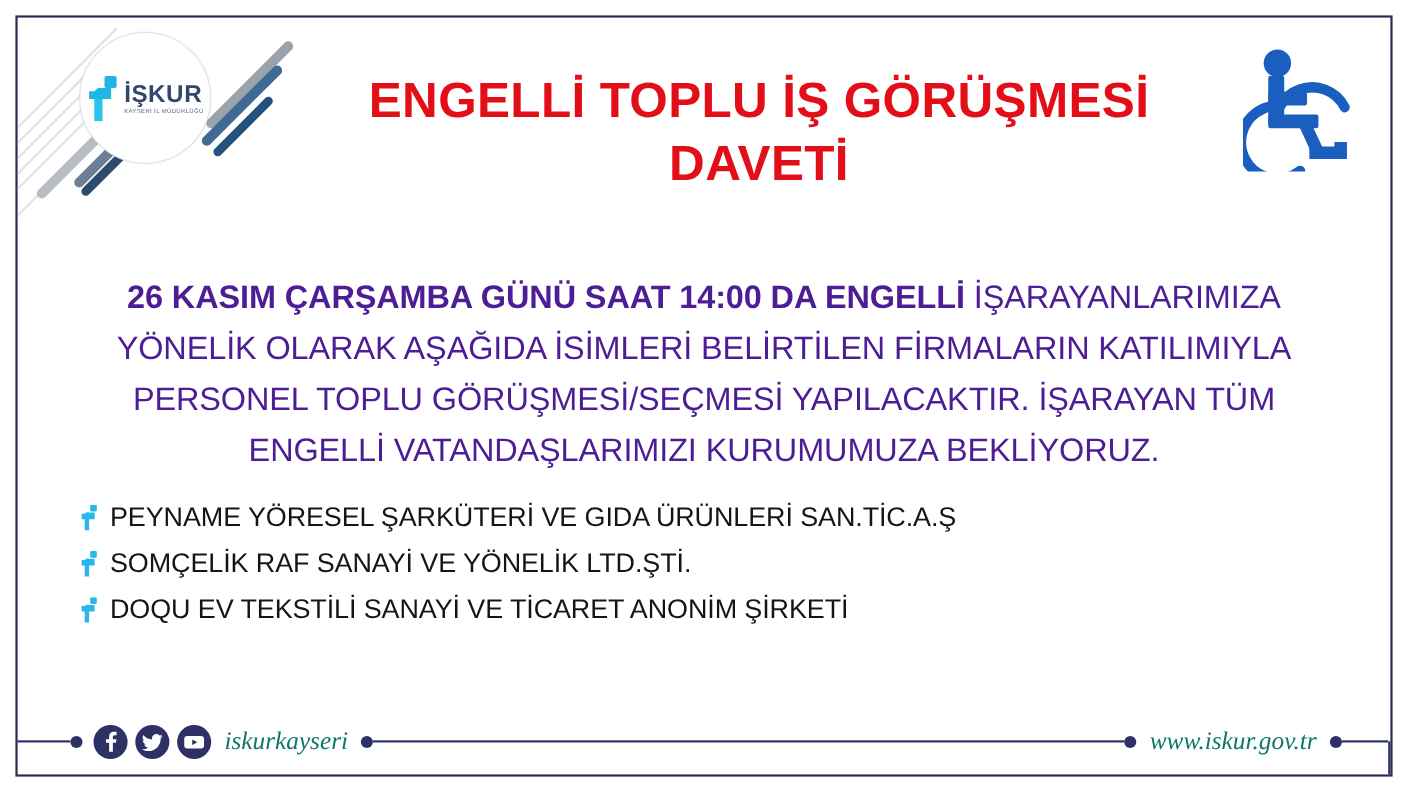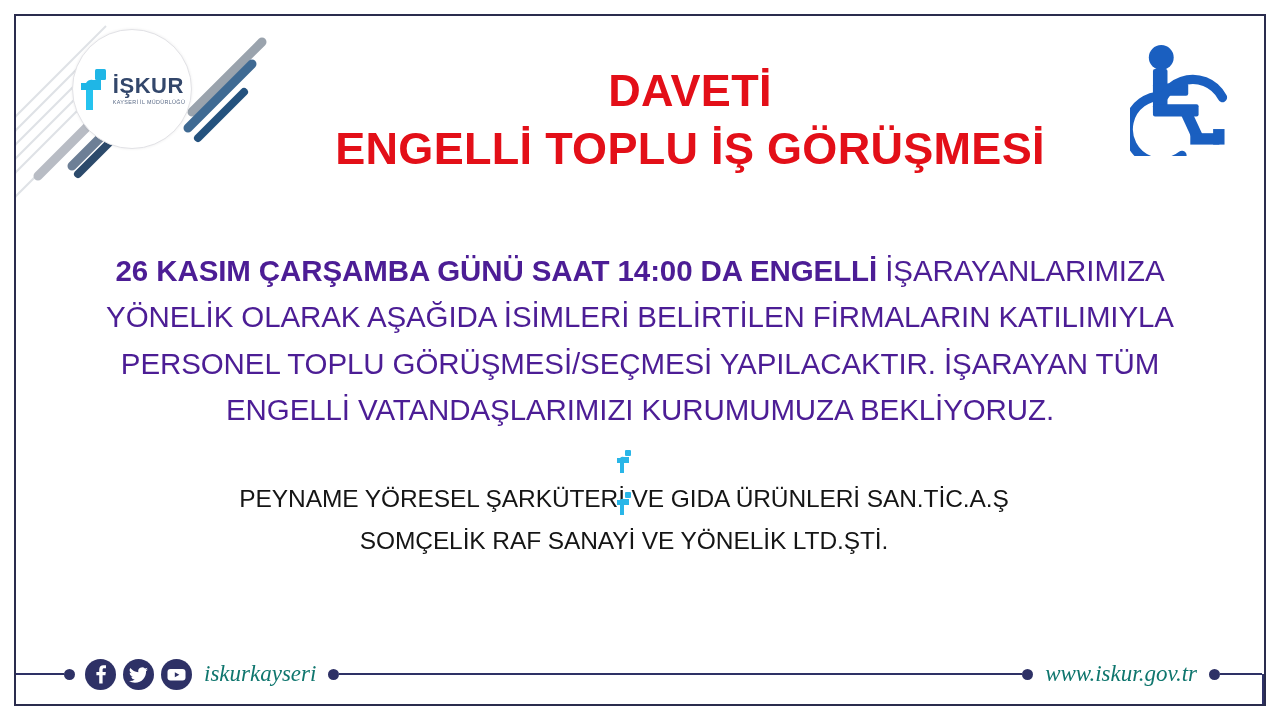--- a/index.html
+++ b/index.html
@@ -135,21 +135,20 @@
     width: 1100px;
     list-style: none;
     margin: 0;
     padding: 0;
   }
   .company-item {
     display: flex;
     align-items: center;
     gap: 11px;
     height: 42px;
-    flex-direction: column;
   }
   .bullet-mark { width: 15px; height: 24px; flex: none; }
   .company-name {
     color: #151515;
     font-family: "Liberation Sans", sans-serif;
     font-size: 24.5px;
     letter-spacing: -0.1px;
     white-space: nowrap;
   }
 
@@ -262,40 +261,47 @@
         <rect x="22" y="58" width="44" height="12" rx="2"></rect>
         <path d="M58 62 l14 30 h-12 l-12 -26 z"></path>
         <path d="M58 86 h28 v11 h-28 z"></path>
         <path d="M80 82 h11 v15 h-11 z"></path>
       </g>
       <path d="M46 50 A32 32 0 1 0 46 104 A32 32 0 1 0 46 50" fill="none" stroke="#1a5fc0" stroke-width="9" stroke-dasharray="132 80" stroke-dashoffset="8" stroke-linecap="round" transform="rotate(-28 40 77)"></path>
     </svg>
   </div>
 
   <div class="title">
+    <div>ENGELLİ TOPLU İŞ GÖRÜŞMESİ</div>
     <div>DAVETİ</div>
-    <div>ENGELLİ TOPLU İŞ GÖRÜŞMESİ</div>
   </div>
 
   <p class="body-text"><span class="lead">26 KASIM ÇARŞAMBA GÜNÜ SAAT 14:00 DA ENGELLİ</span><span> İŞARAYANLARIMIZA YÖNELİK OLARAK AŞAĞIDA İSİMLERİ BELİRTİLEN FİRMALARIN KATILIMIYLA PERSONEL TOPLU GÖRÜŞMESİ/SEÇMESİ YAPILACAKTIR. İŞARAYAN TÜM ENGELLİ VATANDAŞLARIMIZI KURUMUMUZA BEKLİYORUZ.</span></p>
 
   <ul class="company-list">
     <li class="company-item">
       <svg class="bullet-mark" viewBox="0 0 15 24" xmlns="http://www.w3.org/2000/svg">
         <rect x="8" y="0" width="6" height="6" rx="1" fill="#29b6e8"></rect>
         <path d="M7 7 h5 v6 h-5 v10 h-4 V13 H0 V8 h3 a4 4 0 0 1 4 -1 z" fill="#29b6e8"></path>
       </svg>
       <span class="company-name">PEYNAME YÖRESEL ŞARKÜTERİ VE GIDA ÜRÜNLERİ SAN.TİC.A.Ş</span>
     </li>
     <li class="company-item">
       <svg class="bullet-mark" viewBox="0 0 15 24" xmlns="http://www.w3.org/2000/svg">
         <rect x="8" y="0" width="6" height="6" rx="1" fill="#29b6e8"></rect>
         <path d="M7 7 h5 v6 h-5 v10 h-4 V13 H0 V8 h3 a4 4 0 0 1 4 -1 z" fill="#29b6e8"></path>
       </svg>
       <span class="company-name">SOMÇELİK RAF SANAYİ VE YÖNELİK LTD.ŞTİ.</span>
+    </li>
+    <li class="company-item">
+      <svg class="bullet-mark" viewBox="0 0 15 24" xmlns="http://www.w3.org/2000/svg">
+        <rect x="8" y="0" width="6" height="6" rx="1" fill="#29b6e8"></rect>
+        <path d="M7 7 h5 v6 h-5 v10 h-4 V13 H0 V8 h3 a4 4 0 0 1 4 -1 z" fill="#29b6e8"></path>
+      </svg>
+      <span class="company-name">DOQU EV TEKSTİLİ SANAYİ VE TİCARET ANONİM ŞİRKETİ</span>
     </li>
   </ul>
 
   <div class="footer">
     <div class="footer-rule" style="width:48px"></div>
     <div class="footer-dot"></div>
 
     <div class="social-row">
       <span class="social-icon">
         <svg width="31" height="31" viewBox="0 0 31 31" xmlns="http://www.w3.org/2000/svg">

